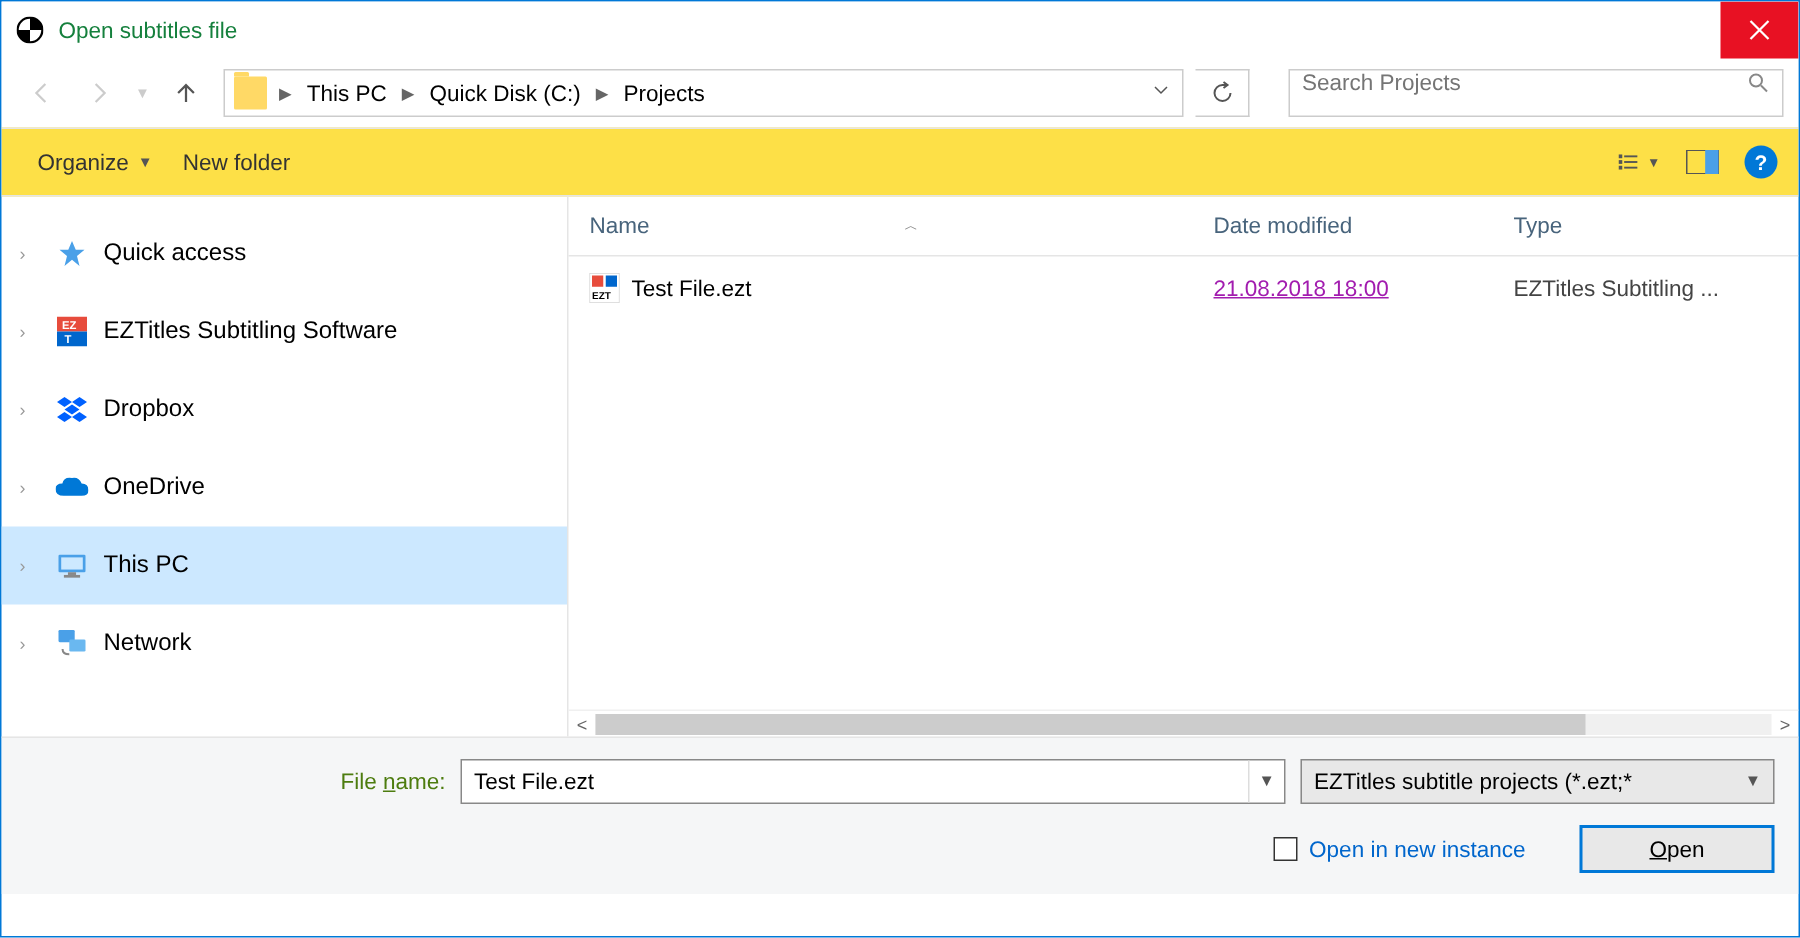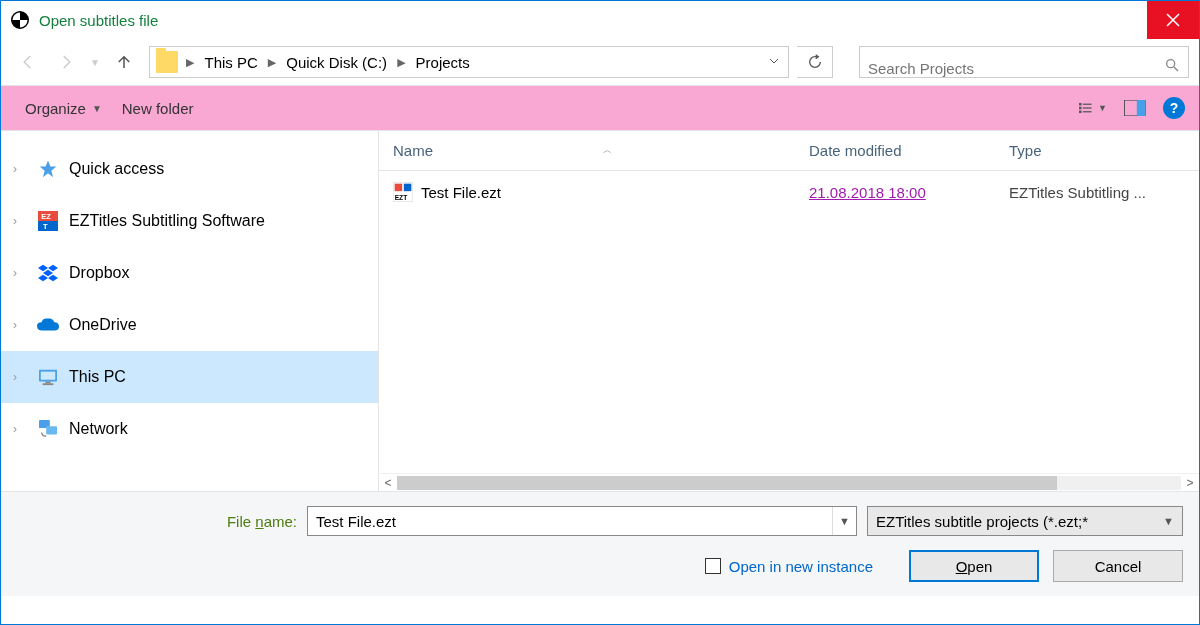--- a/index.html
+++ b/index.html
@@ -14,24 +14,24 @@
 .nav-btn.disabled { color: #ccc; }
 .nav-btn.dark { color: #555; }
 .breadcrumb-bar { flex: 1; height: 32px; border: 1px solid #ccc; display: flex; align-items: center; background: #fff; margin: 0 4px; }
 .folder-icon { width: 22px; height: 22px; background: #ffd966; margin: 0 6px; position: relative; border-radius: 1px; }
 .folder-icon::before { content:""; position:absolute; top:-3px; left:0; width:10px; height:3px; background:#ffd966; border-radius:1px 1px 0 0;}
 .crumb { padding: 0 8px; font-size: 15px; color: #000; cursor: pointer; }
 .crumb-sep { color: #666; font-size: 11px; padding: 0 2px; }
 .breadcrumb-bar .spacer { flex: 1; }
 .breadcrumb-bar .dropdown { padding: 0 8px; color: #555; cursor: pointer; }
 .refresh-box { width: 36px; height: 32px; border: 1px solid #ccc; border-left: none; display: flex; align-items: center; justify-content: center; cursor: pointer; }
-.searchbar { width: 330px; height: 32px; border: 1px solid #ccc; display: flex; align-items: flex-end; padding: 0 8px; margin-left: 22px; }
+.searchbar { width: 330px; height: 32px; border: 1px solid #ccc; display: flex; align-items: flex-start; padding: 0 8px; margin-left: 22px; }
 .searchbar input { border: none; outline: none; flex: 1; font-size: 15px; color: #666; background: transparent; }
 .searchbar .sicon { color: #888; }
-.toolbar { height: 46px; background: #f9a8d4; border-top: 1px solid #e5e5e5; border-bottom: 1px solid #e5e5e5; display: flex; align-items: center; padding: 0 14px; }
+.toolbar { height: 46px; background: #fde047; border-top: 1px solid #e5e5e5; border-bottom: 1px solid #e5e5e5; display: flex; align-items: center; padding: 0 14px; }
 .toolbar .tbtn { font-size: 15px; color: #333; display: flex; align-items: center; gap: 6px; padding: 6px 10px; cursor: pointer; }
 .toolbar .right { margin-left: auto; display: flex; align-items: center; gap: 14px; }
 .toolbar .icon-btn { width: 28px; height: 28px; display: flex; align-items: center; justify-content: center; cursor: pointer; color: #555; }
 .help-icon { width: 22px; height: 22px; border-radius: 50%; background: #0078d7; color: #fff; display: flex; align-items: center; justify-content: center; font-size: 14px; font-weight: bold; cursor: pointer; }
 .body-area { display: flex; height: 360px; }
 .sidebar { width: 378px; border-right: 1px solid #e5e5e5; padding-top: 12px; }
 .side-item { display: flex; align-items: center; height: 52px; padding-left: 12px; font-size: 16px; color: #000; cursor: pointer; gap: 10px; }
 .side-item.selected { background: #cce8ff; }
 .side-item .expand { width: 14px; color: #999; font-size: 12px; }
 .side-item .sicon-box { width: 22px; height: 22px; display: flex; align-items: center; justify-content: center; }
@@ -270,15 +270,14 @@
     </div>
   </div>
   <div class="action-row">
     <div class="checkbox-row">
       <div class="checkbox-box"></div>
       <span>Open in new instance</span>
     </div>
     <div class="btn primary">
         <span><span class="u">O</span>pen</span>
       </div>
-    <div class="btn">Cancel</div>
   </div>
 </div>
 
 </body></html>

